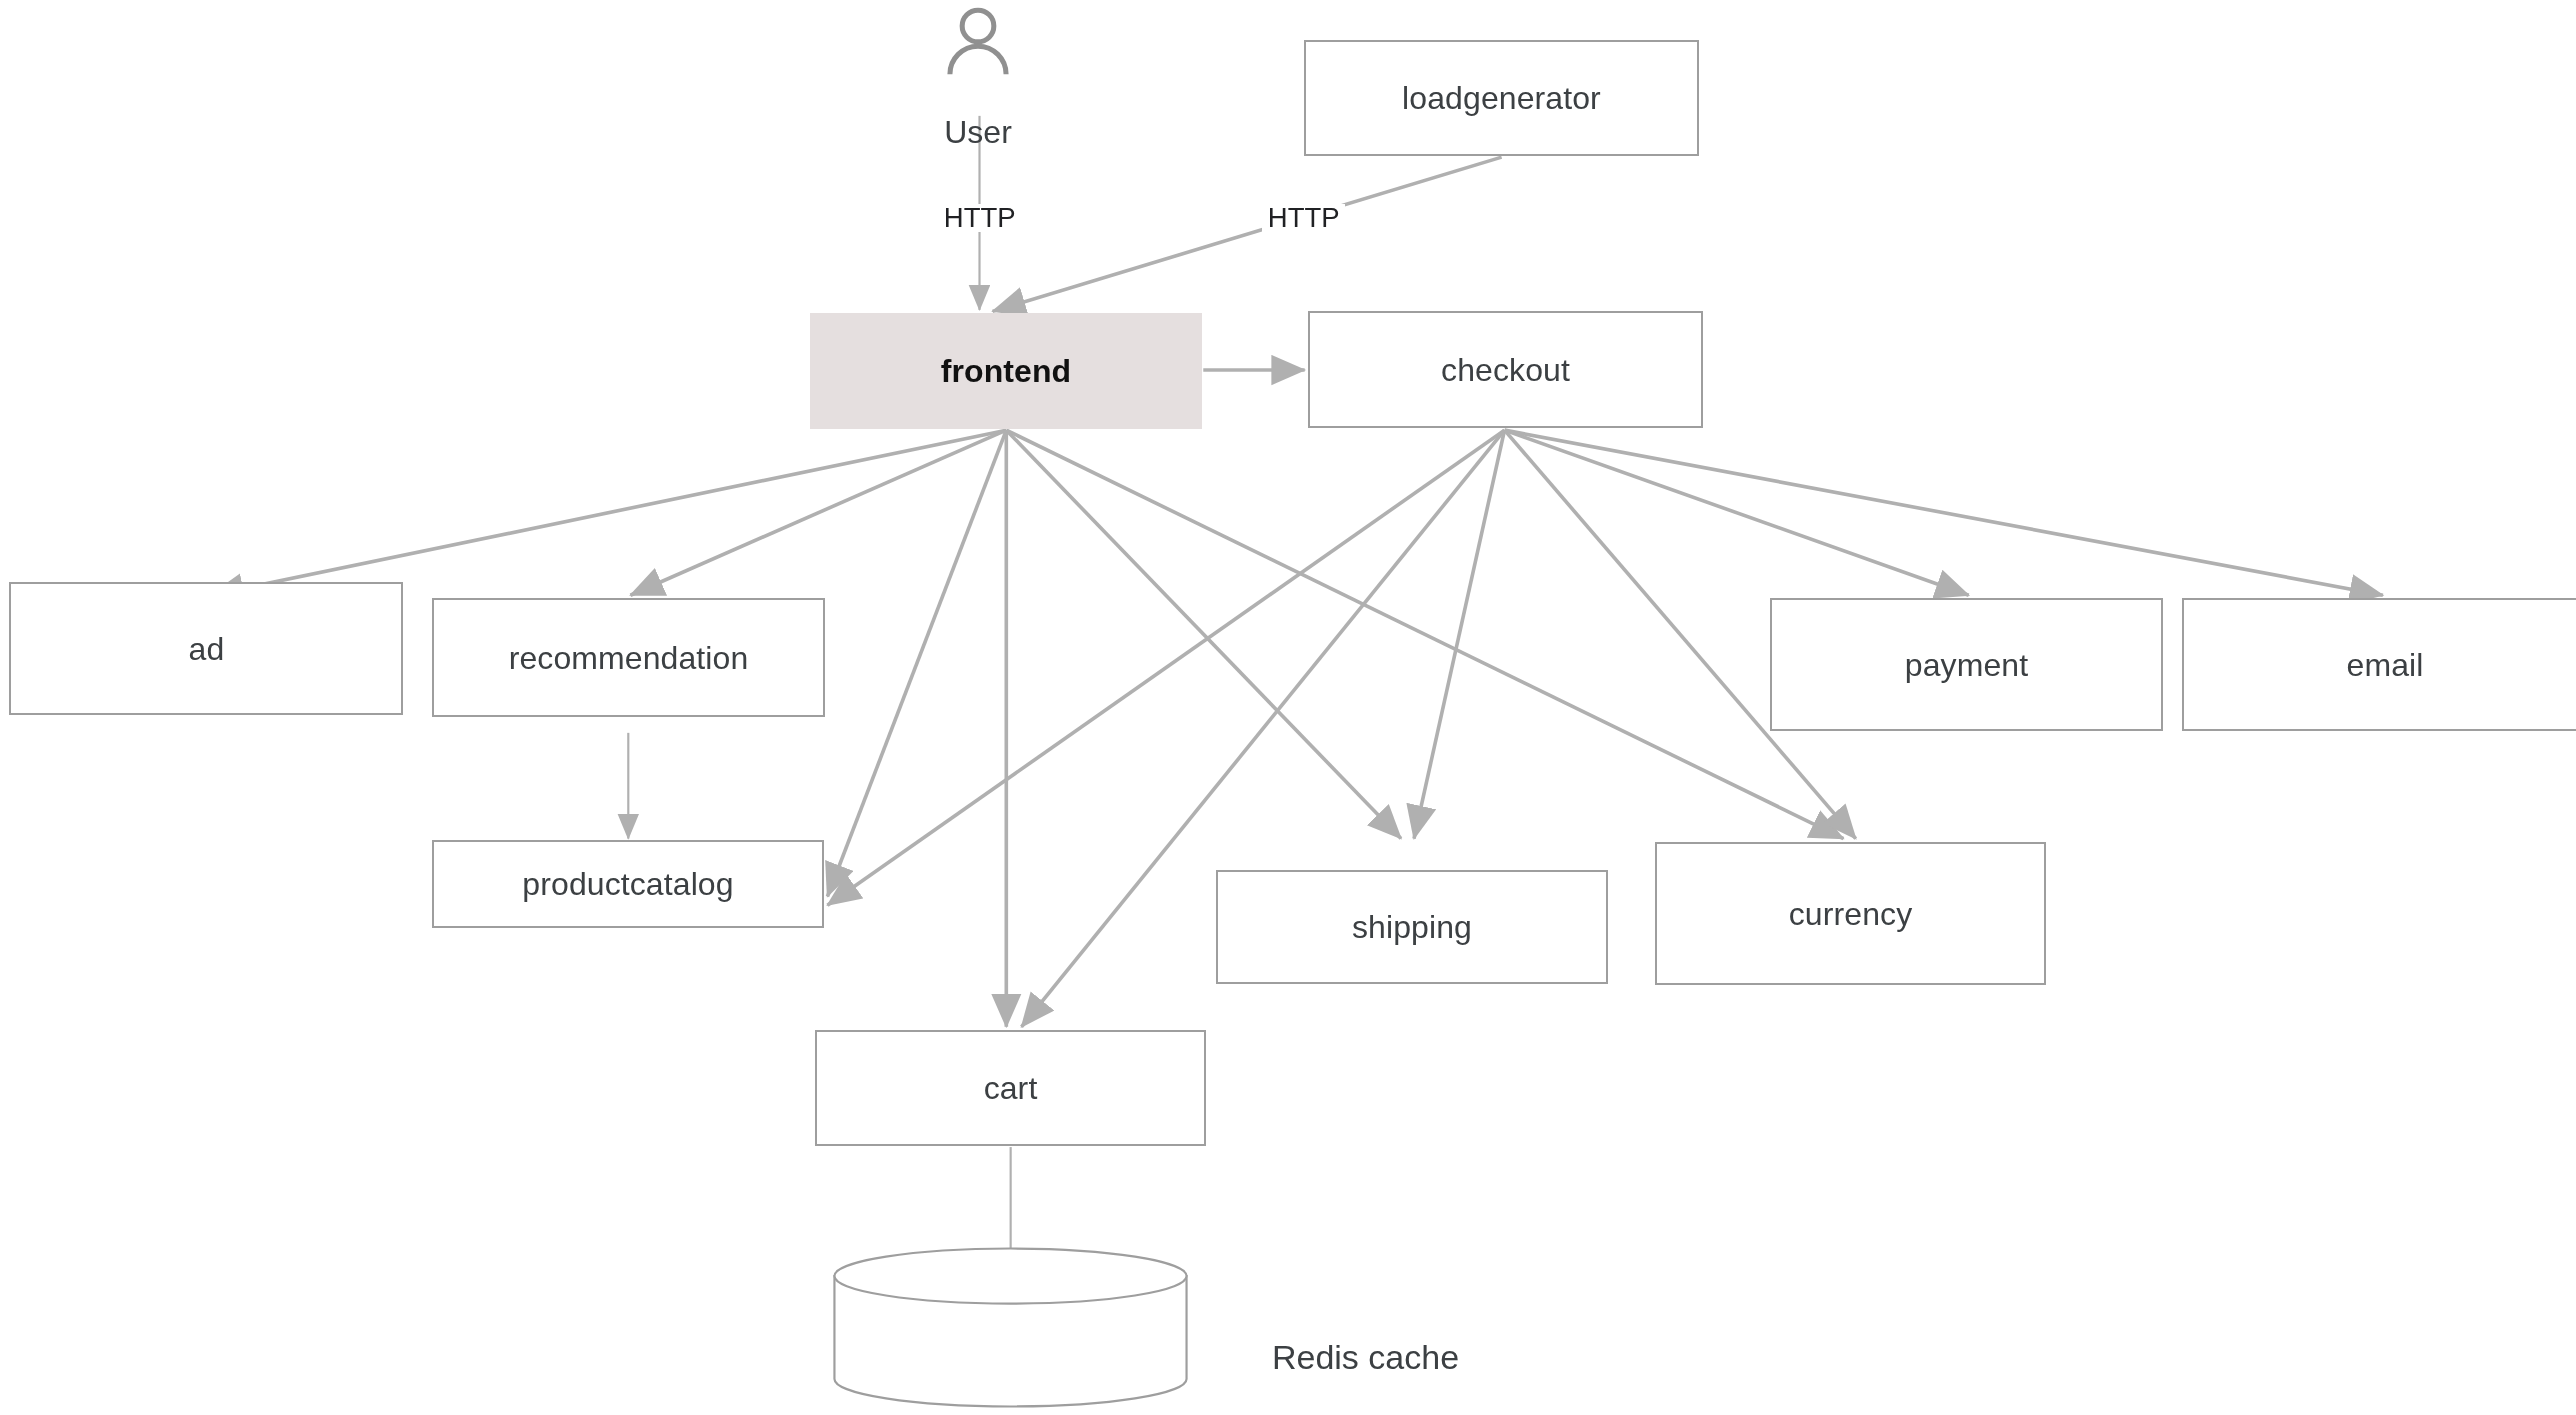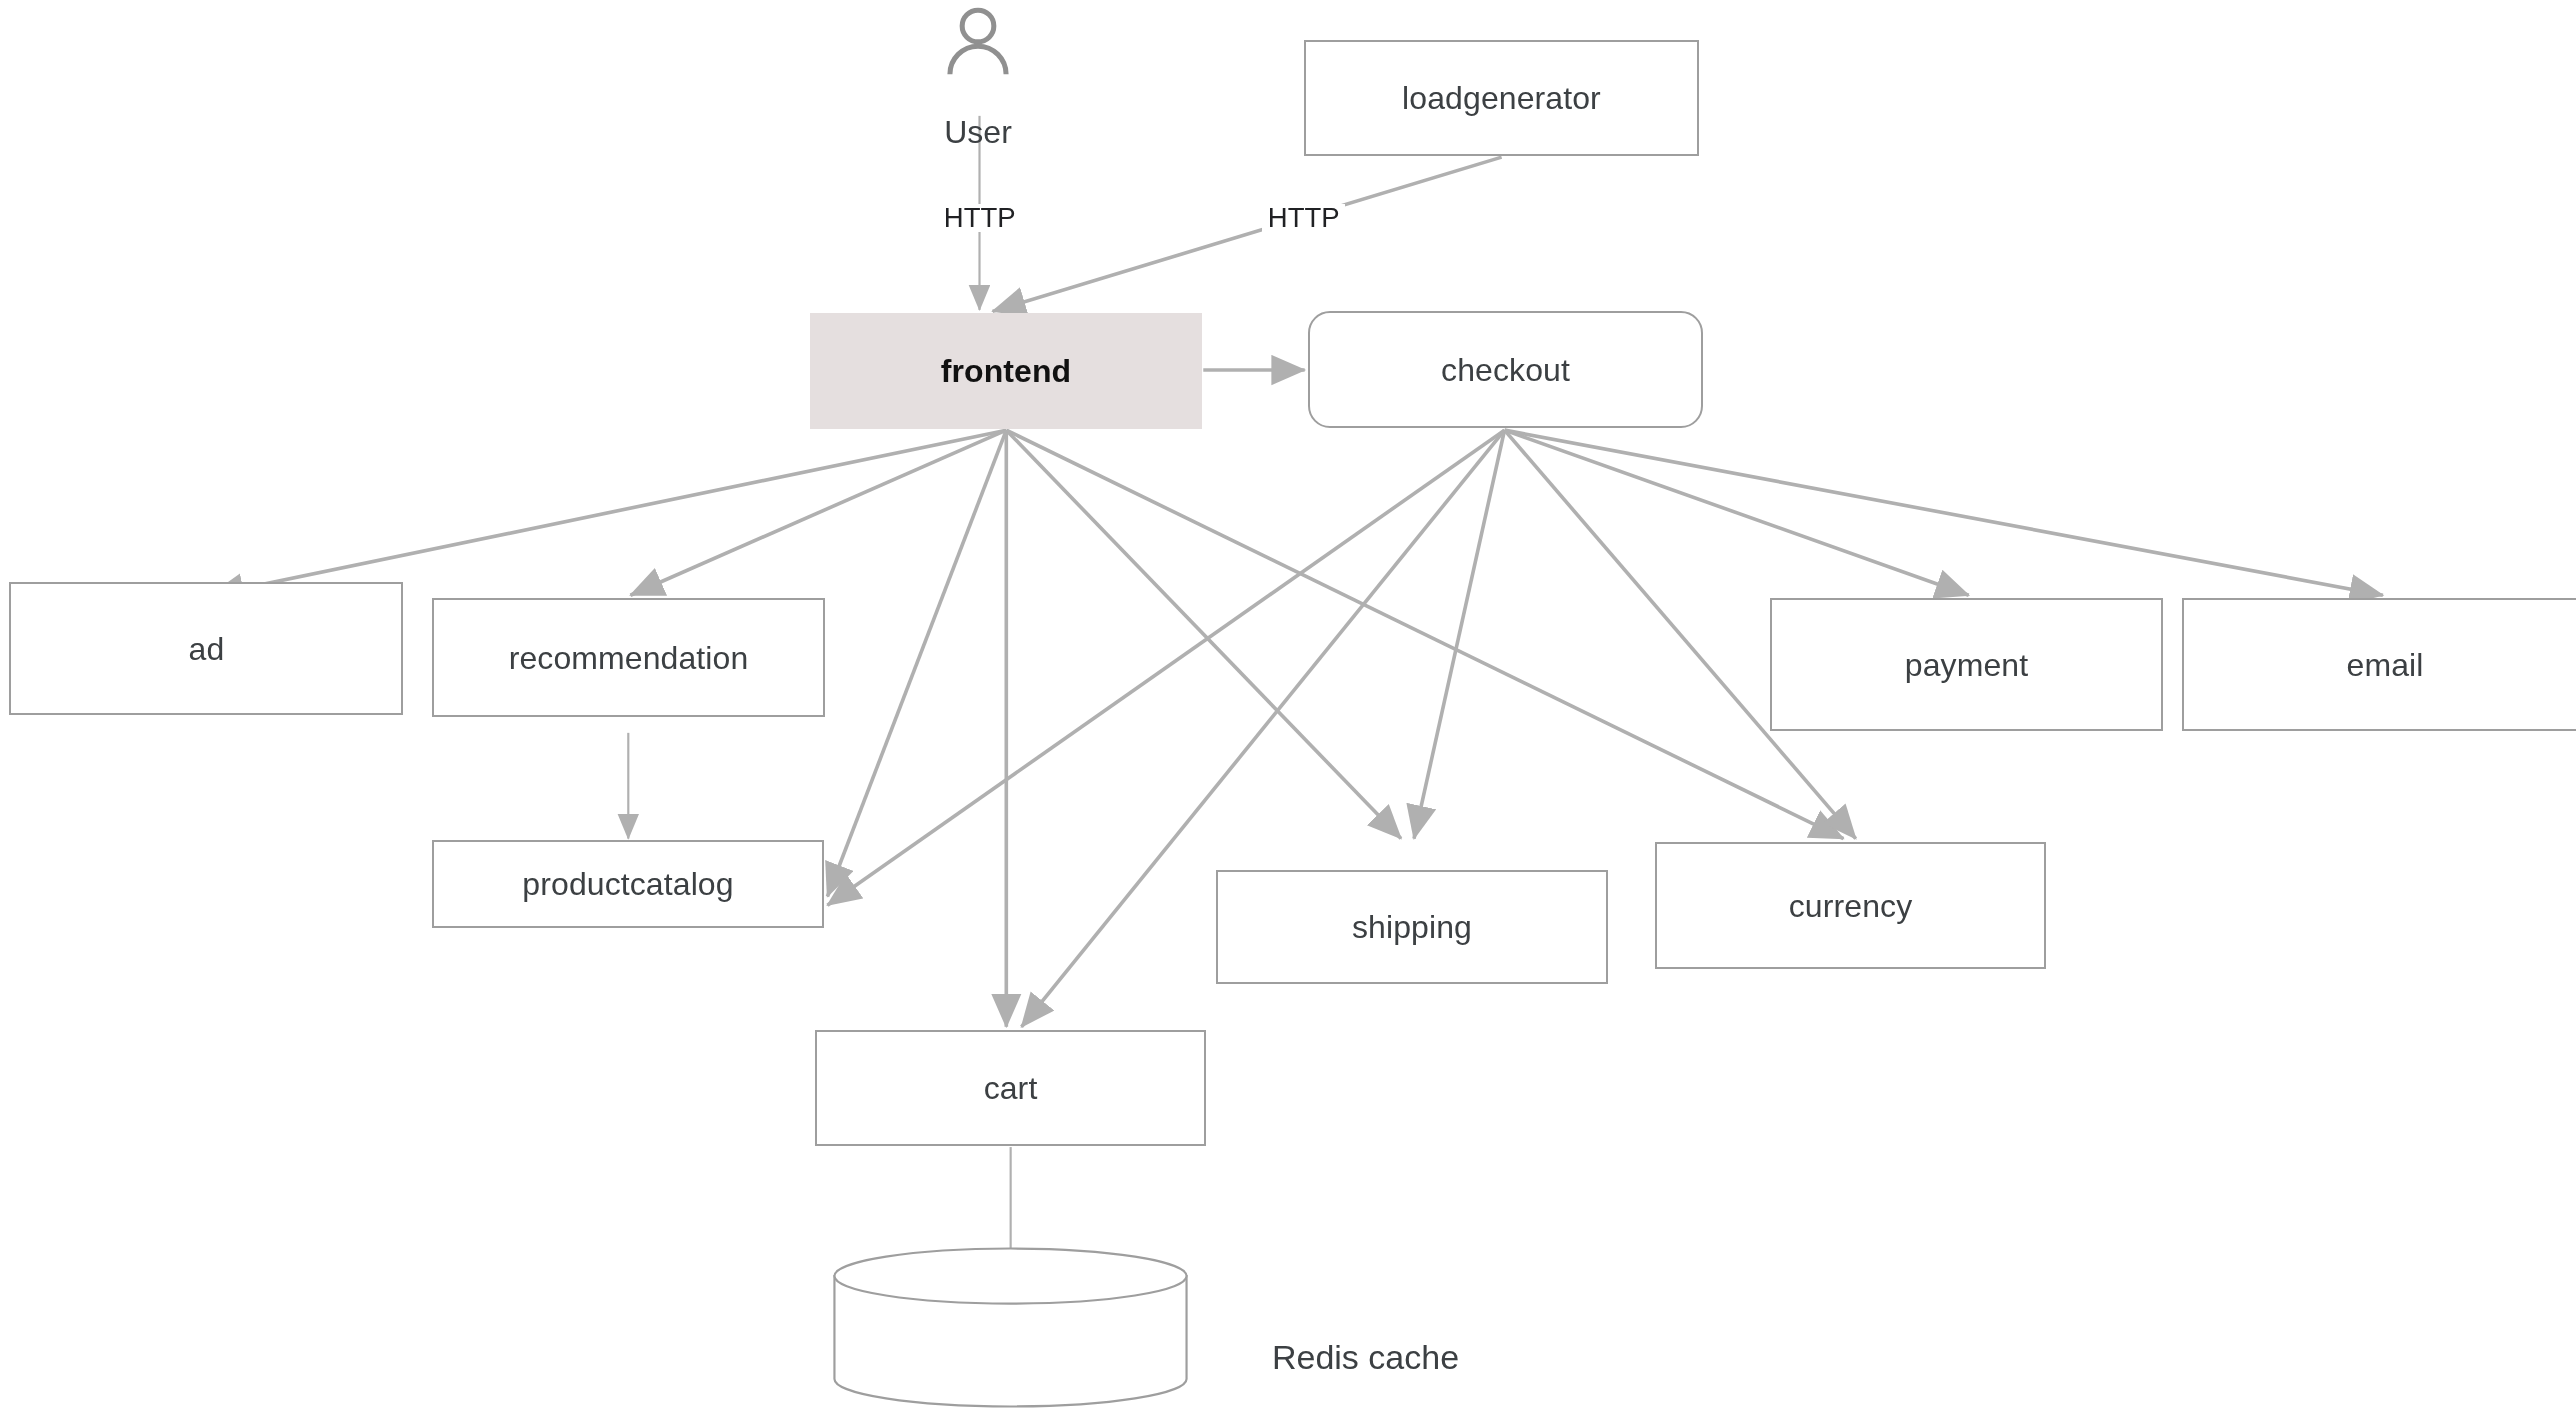--- a/index.html
+++ b/index.html
@@ -134,42 +134,42 @@
     <span class="actor-label">User</span>
   </div>
 
   <div id="nodes-container">
       <div class="node" style="left: 1304px; top: 40px; width: 395px; height: 116px;">
         <span class="node-label">loadgenerator</span>
       </div>
       <div class="node highlight" style="left: 810px; top: 313px; width: 392px; height: 116px; text-align: right;">
         <span class="node-label">frontend</span>
       </div>
-      <div class="node" style="left: 1308px; top: 311px; width: 395px; height: 117px; border-radius: 22px;">
+      <div class="node" style="left: 1308px; top: 311px; width: 395px; height: 117px;">
         <span class="node-label">checkout</span>
       </div>
       <div class="node" style="left: 9.4px; top: 582px; width: 394px; height: 133px;">
         <span class="node-label">ad</span>
       </div>
       <div class="node" style="left: 432px; top: 598px; width: 393px; height: 119px;">
         <span class="node-label">recommendation</span>
       </div>
       <div class="node" style="left: 1770px; top: 598px; width: 393px; height: 133px;">
         <span class="node-label">payment</span>
       </div>
       <div class="node" style="left: 2182px; top: 598px; width: 406px; height: 133px;">
         <span class="node-label">email</span>
       </div>
       <div class="node" style="left: 432px; top: 840px; width: 392px; height: 88px;">
         <span class="node-label">productcatalog</span>
       </div>
       <div class="node" style="left: 1216px; top: 842px; width: 392px; height: 114px; margin-top: 28px;">
         <span class="node-label">shipping</span>
       </div>
-      <div class="node" style="left: 1655px; top: 842px; width: 391px; height: 127px;">
+      <div class="node" style="left: 1655px; top: 842px; width: 391px; height: 143px;">
         <span class="node-label">currency</span>
       </div>
       <div class="node" style="left: 815px; top: 1030px; width: 391px; height: 116px;">
         <span class="node-label">cart</span>
       </div>
       <div class="db" style="left: 833px; top: 1247px; width: 355px; height: 161px;"><svg width="355" height="161" viewBox="0 0 490 222">
           <path d="M2,40 L2,182 A243,38 0 0 0 488,182 L488,40 Z" fill="#ffffff" stroke="#9e9e9e" stroke-width="3"></path>
           <ellipse cx="245" cy="40" rx="243" ry="38" fill="#ffffff" stroke="#9e9e9e" stroke-width="3"></ellipse>
         </svg><span class="db-label" style="top: 93px;">Redis cache</span></div>
     </div>

